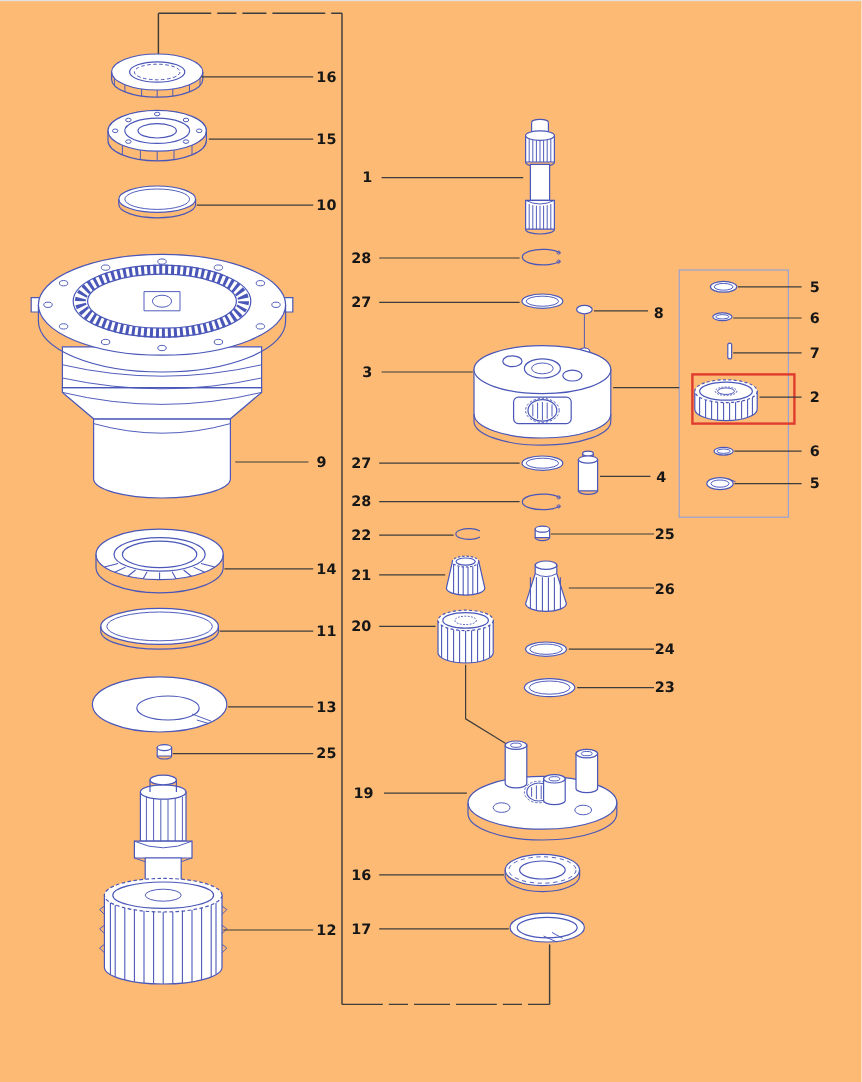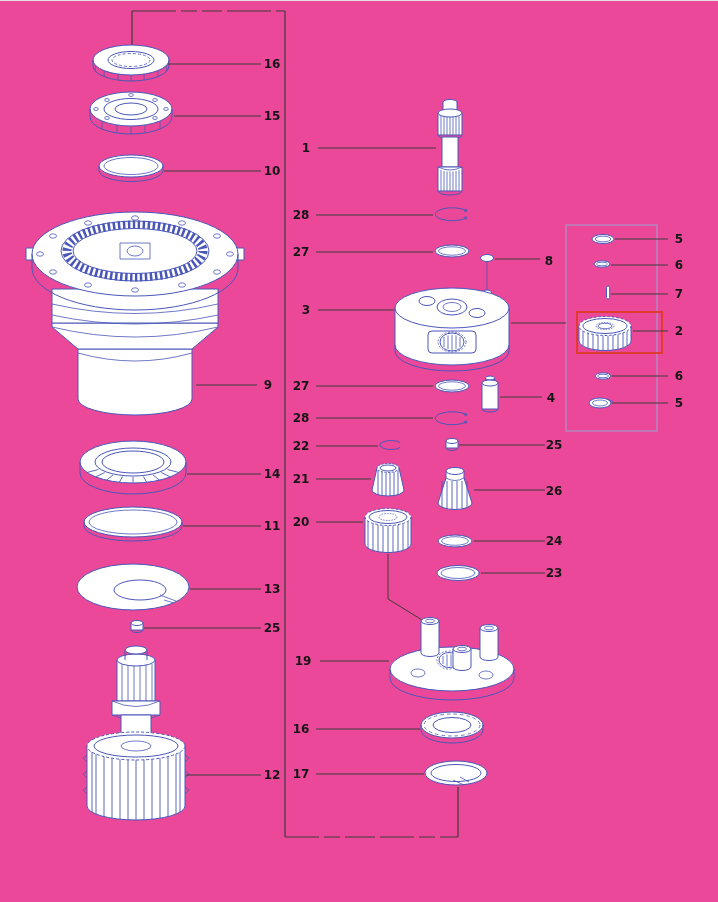--- a/index.html
+++ b/index.html
@@ -1,18 +1,18 @@
 <!DOCTYPE html>
 <html style="--blue: #4a57b8; --ink: #3c3c3c; --red: #e03b2f;"><head>
 <meta charset="utf-8">
 <style>
   :root{ --blue:#4a57b8; --ink:#3c3c3c; --red:#e03b2f; }
   html,body{margin:0;padding:0;background:#fff;}
   body{width:718px;height:902px;overflow:hidden;}
-  .stage{position:relative;width:718px;height:902px;background:#ec4899;border-top:1px solid #e2e2e2;}
+  .stage{position:relative;width:718px;height:902px;background:#fdba74;border-top:1px solid #e2e2e2;}
   svg{display:block;}
   .fw{fill:#ffffff;stroke:var(--blue);stroke-width:1;}
   .ln{fill:none;stroke:var(--blue);stroke-width:1;}
   .lnt{fill:none;stroke:var(--blue);stroke-width:.8;}
   .teeth{fill:none;stroke:var(--blue);stroke-width:.9;}
   .leader{fill:none;stroke:var(--ink);stroke-width:1;}
   .boundary{fill:none;stroke:var(--ink);stroke-width:1.2;}
   .boxline{fill:none;stroke:#99a2d4;stroke-width:1;}
   .hl{fill:none;stroke:var(--red);stroke-width:2;}
   .callout{font:700 12px "DejaVu Sans", sans-serif;fill:#161616;}

